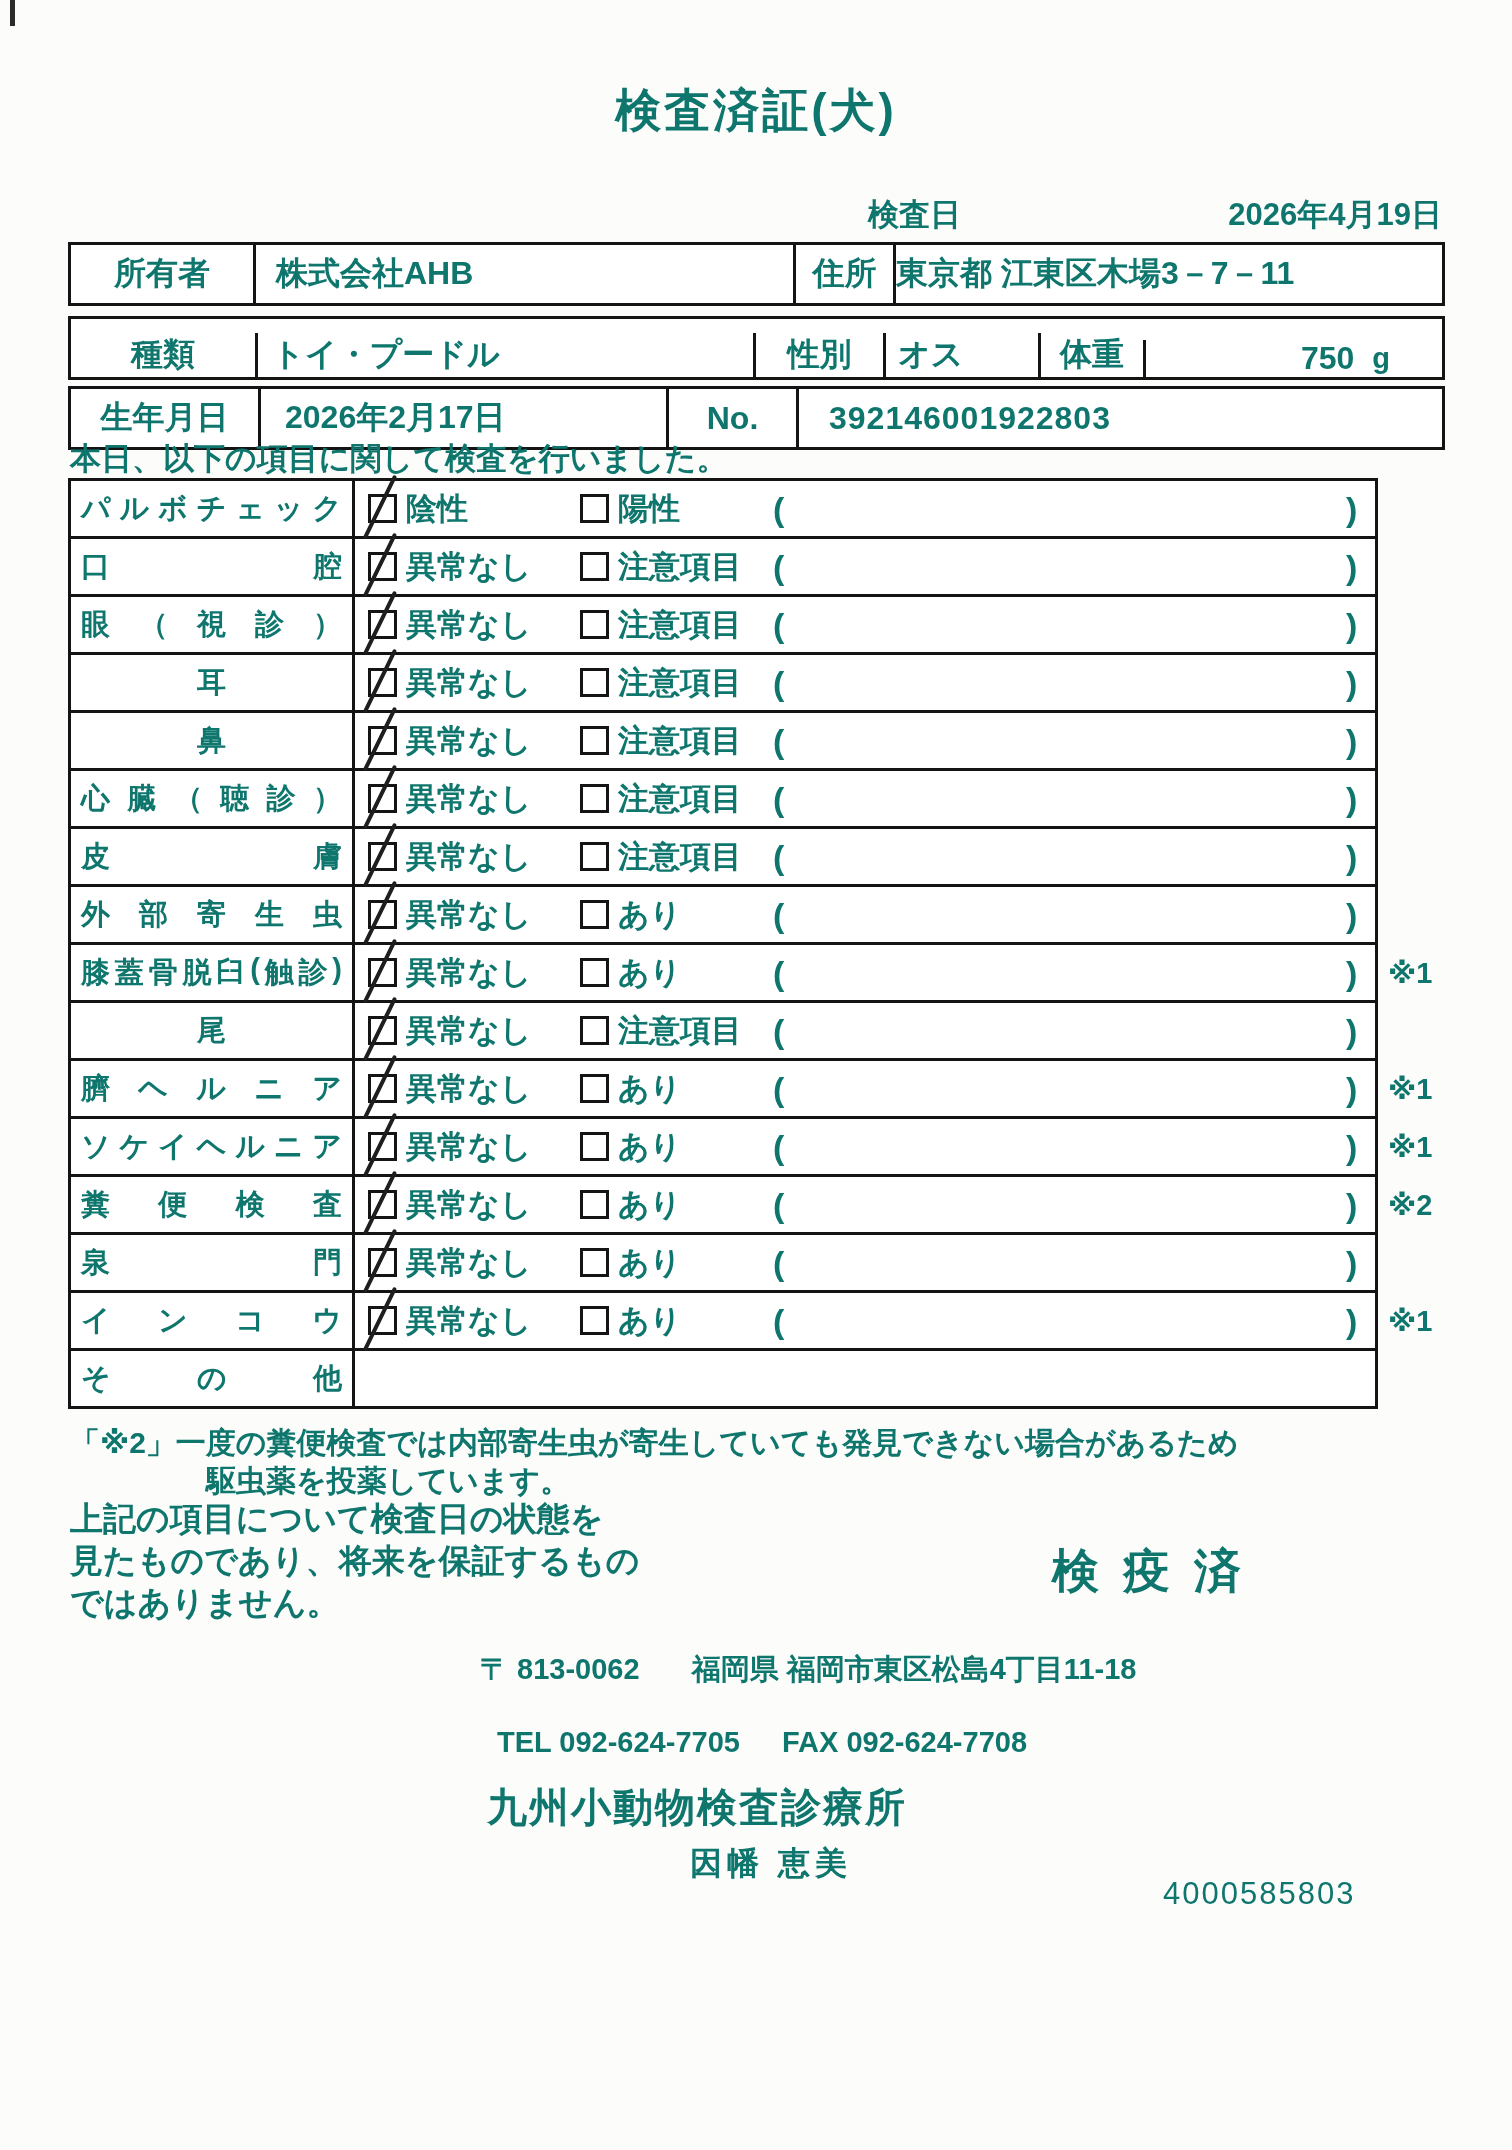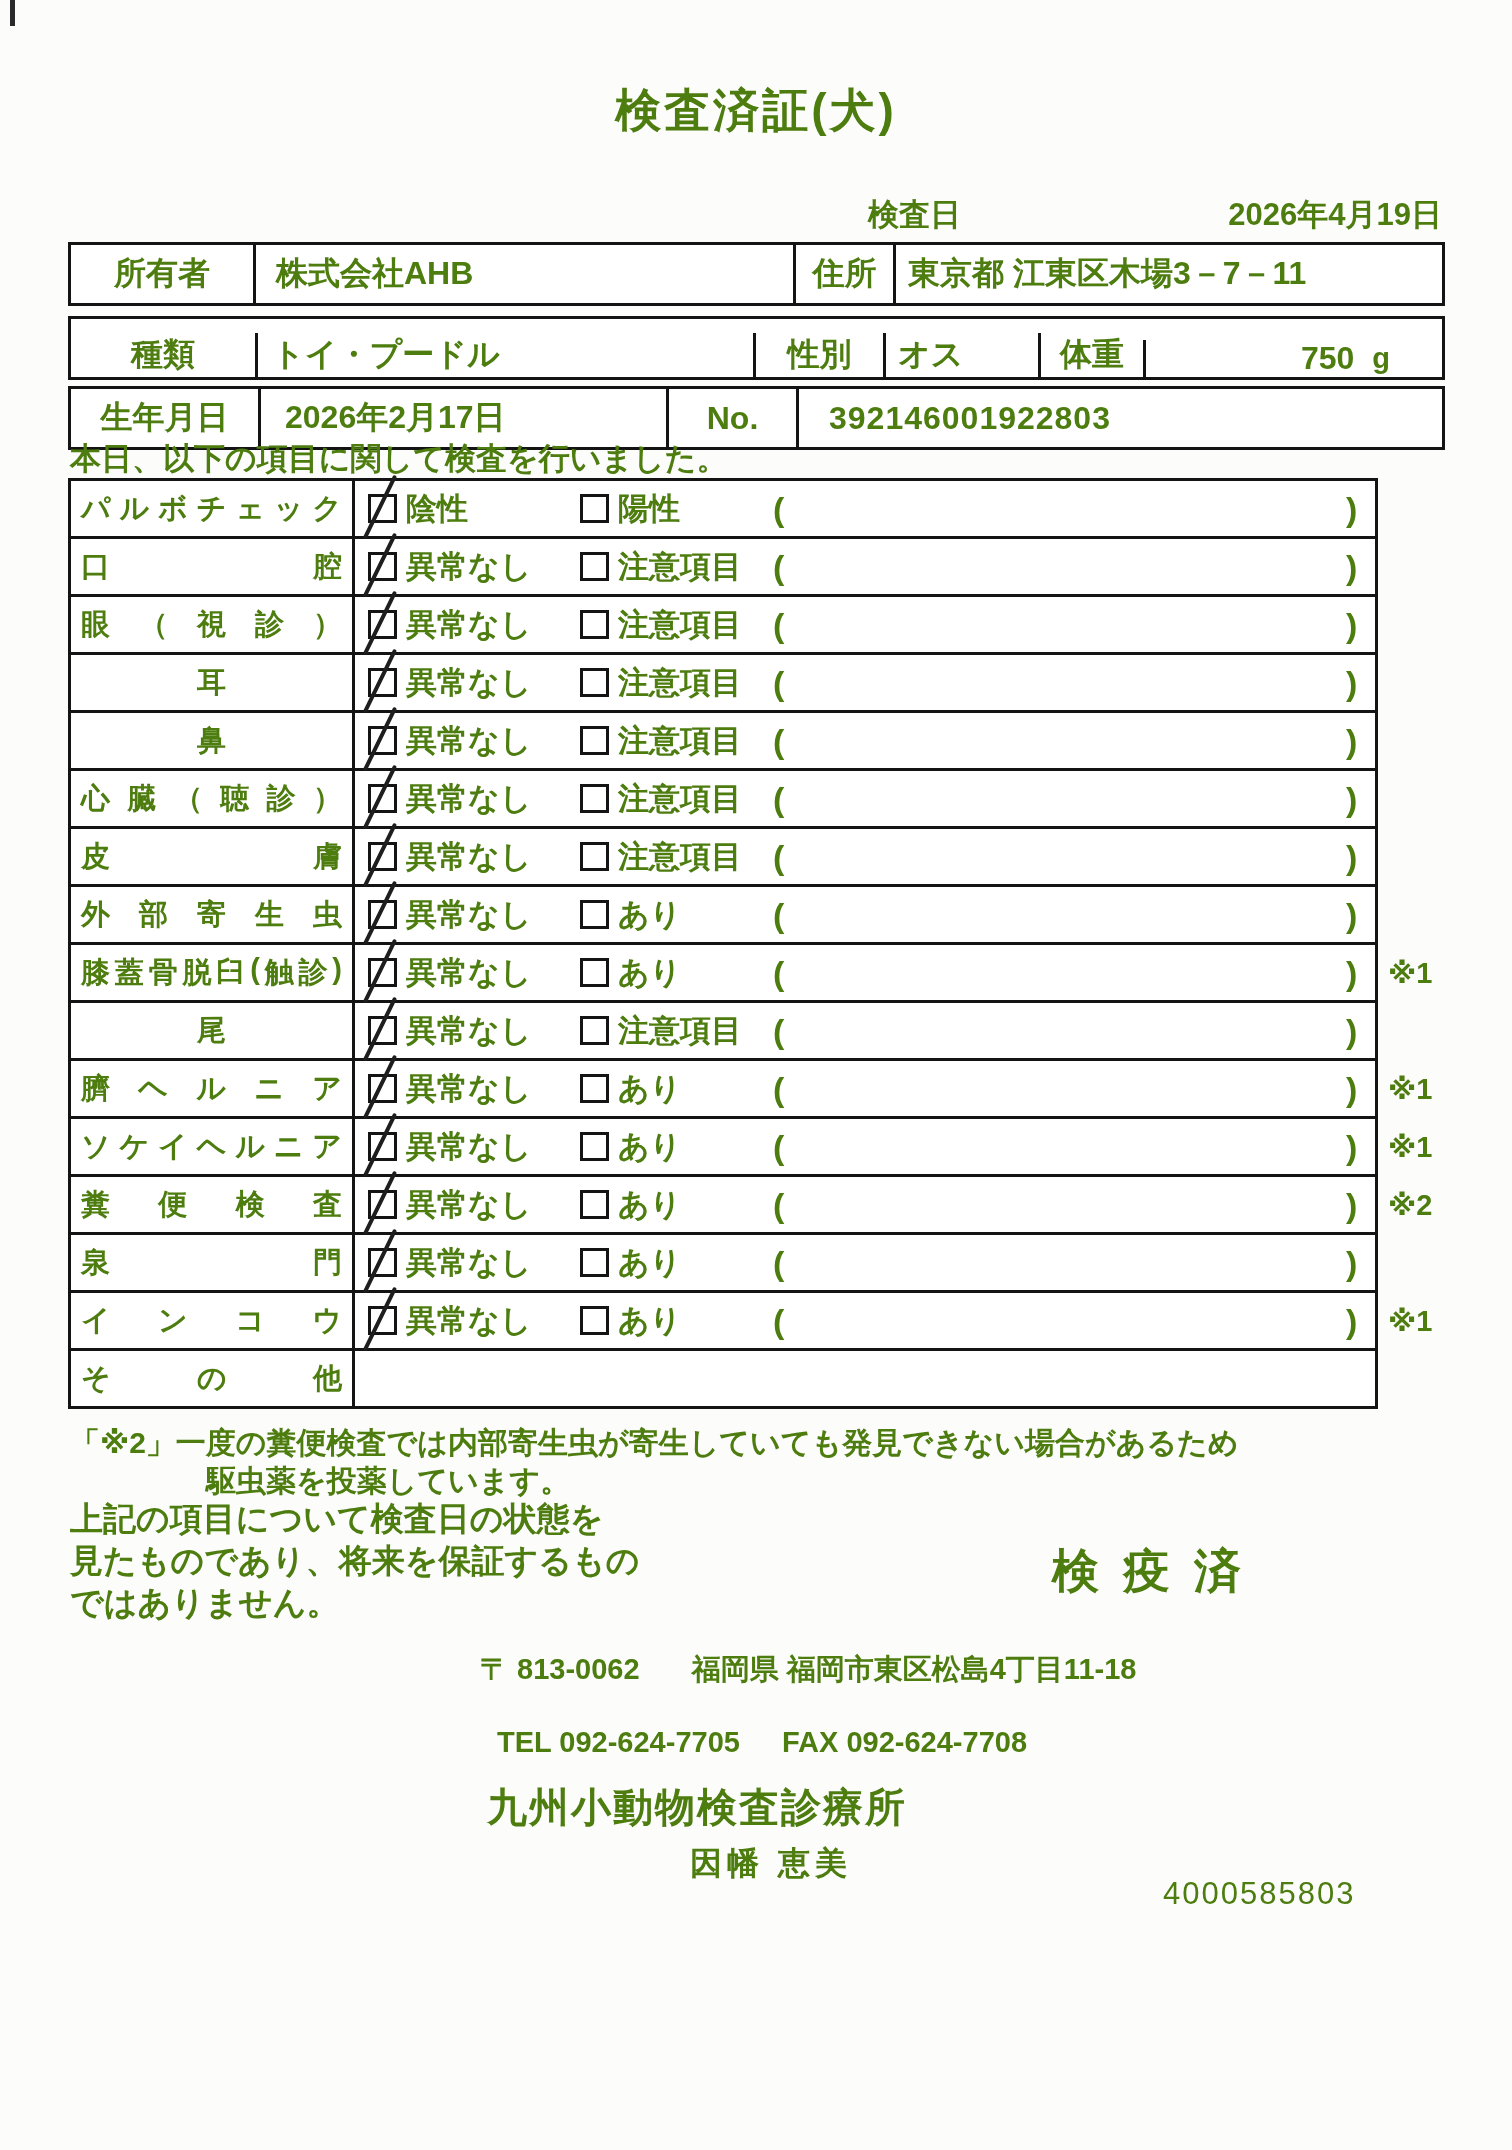--- a/index.html
+++ b/index.html
@@ -1,36 +1,36 @@
 <!DOCTYPE html>
 <html lang="ja"><head>
 <meta charset="utf-8">
 <style>
   html,body{margin:0;padding:0;background:#d9d9d9;}
   .page{
     position:relative;width:1512px;height:2150px;margin:0 auto;
-    background:#fcfcfb;color:#4d7c0f;
+    background:#fcfcfb;color:#0f766e;
     font-family:"Liberation Sans","DejaVu Sans",sans-serif;
     overflow:hidden;
   }
   .artifact{position:absolute;left:10px;top:0;width:5px;height:26px;background:#2a2a2a;}
   .title{position:absolute;top:80px;left:0;width:100%;text-align:center;
     font-size:46px;font-weight:700;letter-spacing:3px;}
   .insp-date-label{position:absolute;top:194px;left:868px;font-size:31px;font-weight:600;}
   .insp-date-value{position:absolute;top:194px;right:70px;font-size:31px;font-weight:600;}
 
   
   .htable{position:absolute;left:68px;width:1377px;height:64px;border:3px solid #141414;
     display:flex;align-items:stretch;font-size:32px;font-weight:600;box-sizing:border-box;background:#fff;}
   .t1{top:242px;} .t2{top:316px;align-items:flex-end;} .t3{top:386px;}
   .hc{display:flex;align-items:center;box-sizing:border-box;}
   .hc.lab{justify-content:center;}
   .hc.bl{border-left:3px solid #141414;}
   .t1 .w-lab{width:182px;} .t1 .w-val{width:540px;padding-left:20px;}
-  .t1 .w-lab2{width:100px;} .t1 .w-val2{flex:1;padding-left:12px;}
+  .t1 .w-lab2{width:100px;} .t1 .w-val2{flex:1;}
   .t2 .c1{width:184px;} .t2 .c2{width:498px;padding-left:14px;}
   .t2 .c3{width:130px;} .t2 .c4{width:155px;padding-left:12px;}
   .t2 .c5{width:105px;}
   .t2 .c6{flex:1;justify-content:flex-end;padding-right:52px;}
   .t2 .unit{margin-left:18px;font-size:29px;}
   .t3 .c1{width:187px;} .t3 .c2{width:408px;padding-left:24px;}
   .t3 .c3{width:130px;} .t3 .c4{flex:1;padding-left:30px;letter-spacing:1px;}
 
   .intro{position:absolute;left:70px;top:438px;font-size:31px;font-weight:600;}
 

